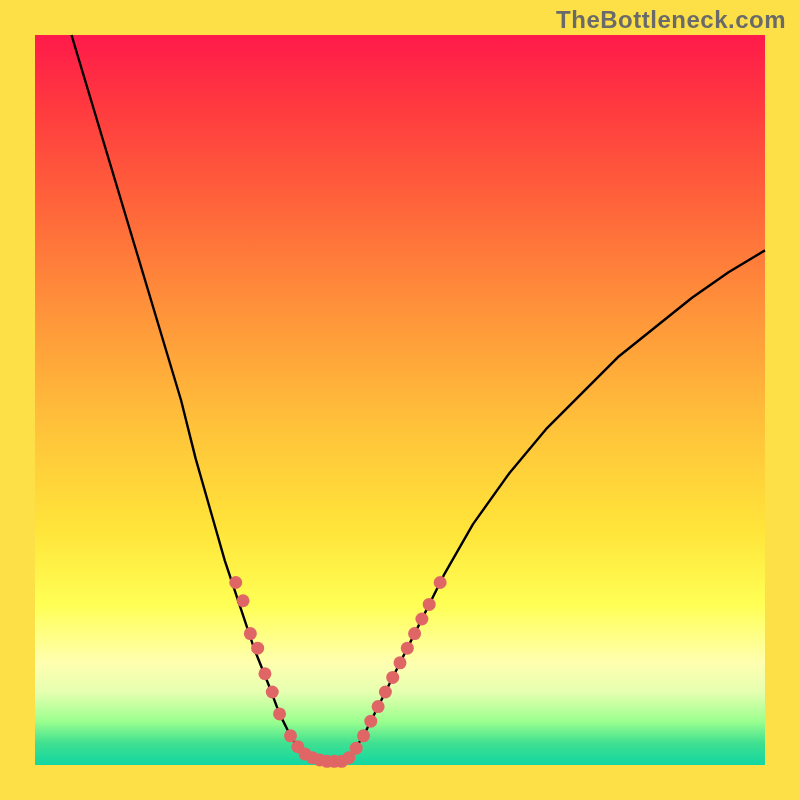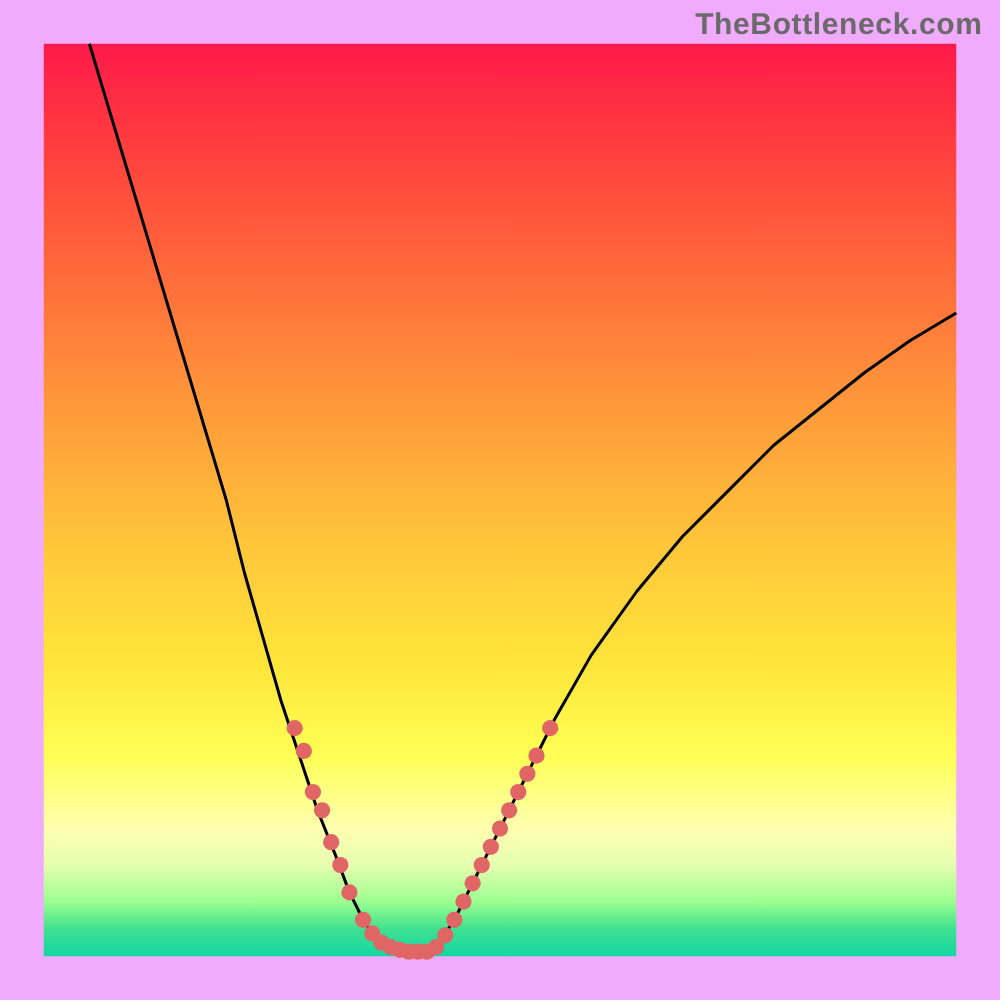--- a/index.html
+++ b/index.html
@@ -8,21 +8,21 @@
     width: 800px;
     height: 800px;
     background: #000;
     overflow: hidden;
     font-family: Arial, Helvetica, sans-serif;
   }
   .stage {
     position: relative;
     width: 800px;
     height: 800px;
-    background: #f0abfc;
+    background: #fde047;
   }
   .plot-area {
     position: absolute;
     left: 35px;
     top: 35px;
     width: 730px;
     height: 730px;
     background: linear-gradient(
       to bottom,
       #ff1a4a 0%,

